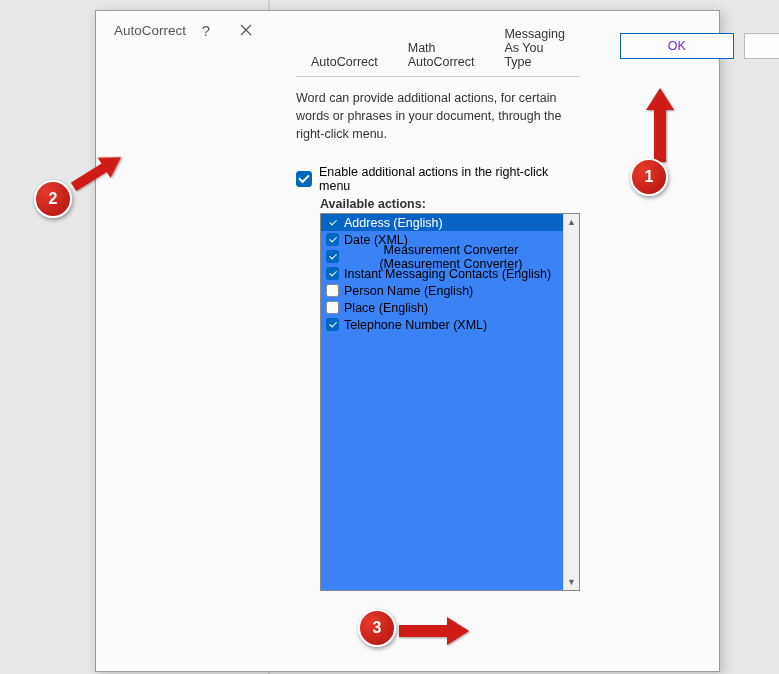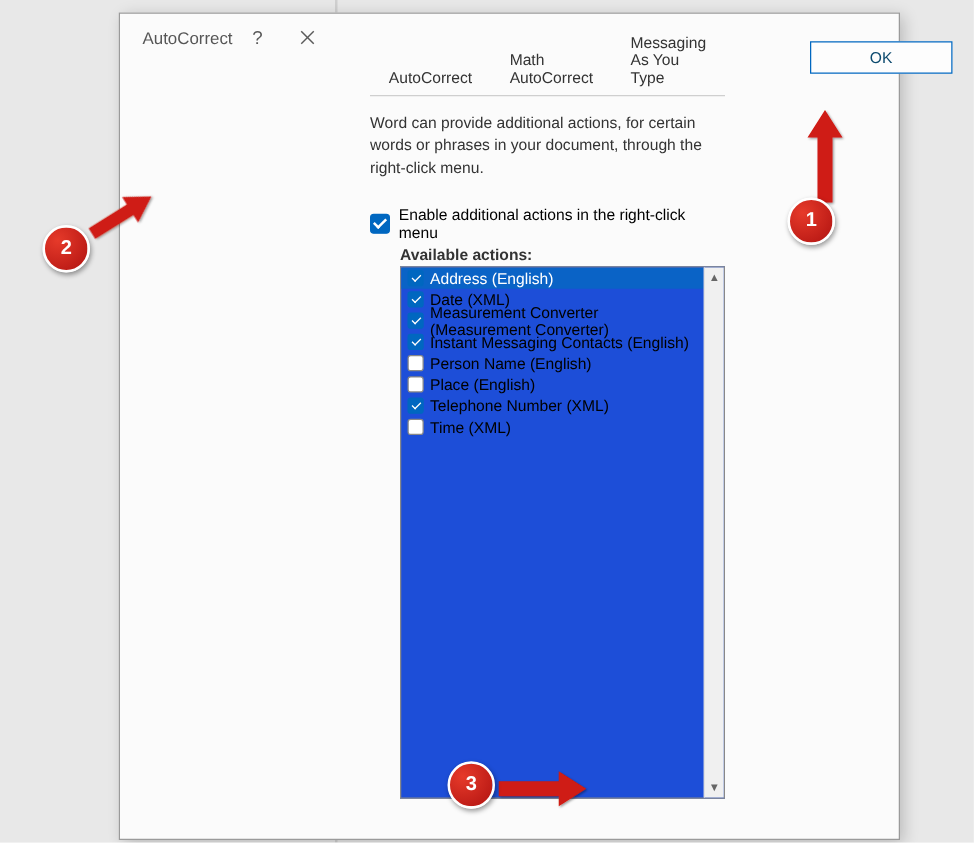--- a/index.html
+++ b/index.html
@@ -113,22 +113,23 @@
     }
     .available-label {
       margin: 4px 0 2px 24px;
       color: #333;
       font-weight: bold;
     }
     .listbox-wrap {
       margin-left: 24px;
       display: flex;
       border: 1px solid #888;
-      height: 426px;
-      background: #1d4ed8;
+      height: 378px;
+      background: #3b82f6;
+      text-align: center;
     }
     .listbox {
       flex: 1;
       overflow: hidden;
     }
     .list-item {
       display: flex;
       align-items: center;
       gap: 5px;
       padding: 1px 5px;
@@ -188,23 +189,22 @@
     }
     .btn-action {
       width: 114px;
       height: 26px;
       border: 1px solid #bcbcbc;
       background: #fdfdfd;
       display: flex;
       align-items: center;
       justify-content: center;
       font-size: 12.5px;
-      color: #0c4a6e;
+      color: #6d28d9;
       cursor: pointer;
-      margin-left: 28px;
     }
     .btn-action.primary {
       border: 1px solid #0067c0;
     }
 
     
     .anno-arrow-1 {
       position: absolute;
       left: 642px;
       top: 88px;
@@ -309,24 +309,20 @@
             <span>Person Name (English)</span>
           </div>
           <div class="list-item">
             <span class="item-chk"></span>
             <span>Place (English)</span>
           </div>
           <div class="list-item">
             <span class="item-chk checked"></span>
             <span>Telephone Number (XML)</span>
           </div>
-          <div class="list-item">
-            <span class="item-chk"></span>
-            <span>Time (XML)</span>
-          </div>
         </div>
       <div class="scrollbar">
         <div class="scroll-arrow">▲</div>
         <div class="scroll-arrow">▼</div>
       </div>
     </div>
   </div>
 
   <div class="footer">
     <div class="btn-action primary">OK</div>

